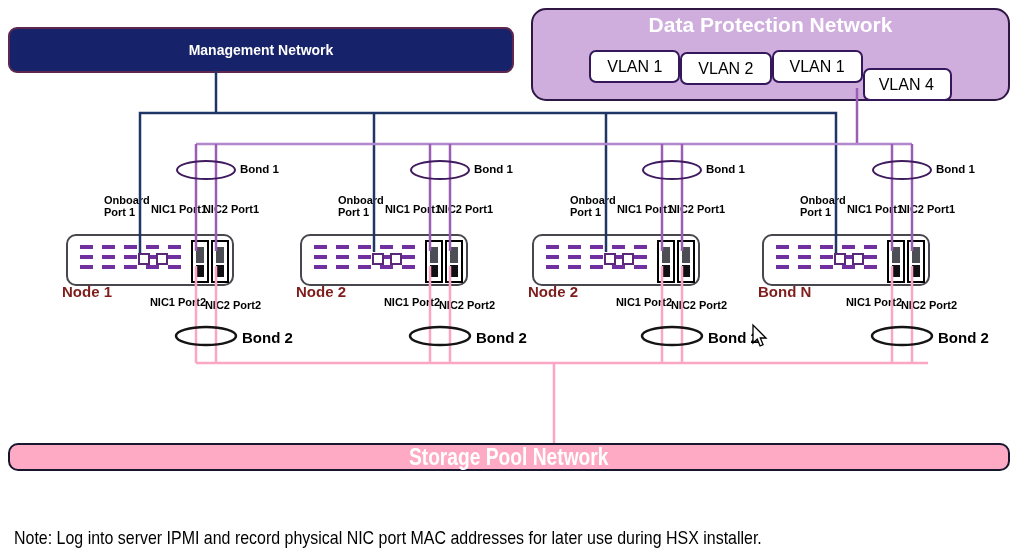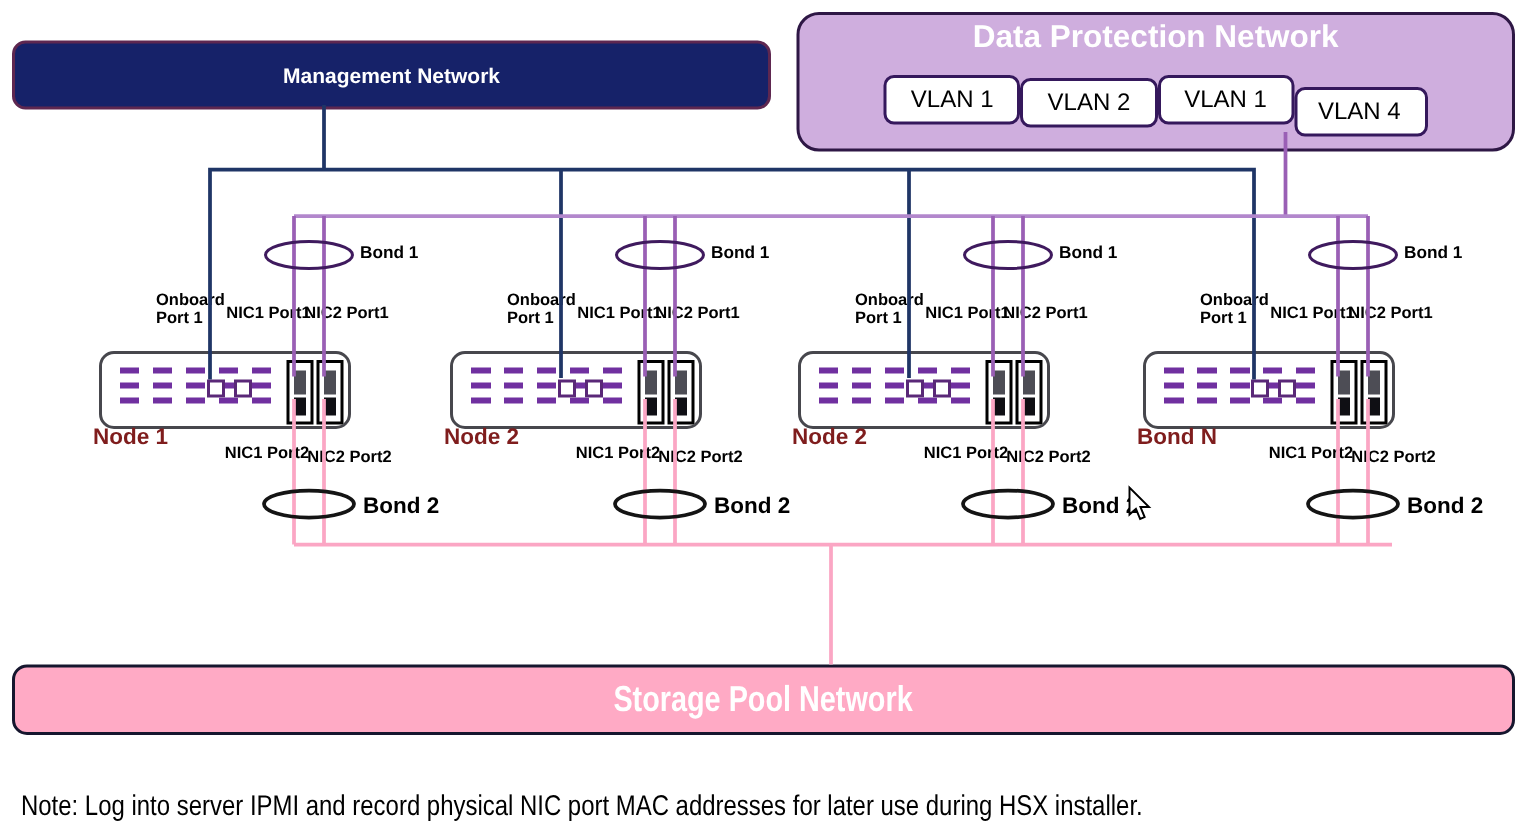--- a/index.html
+++ b/index.html
@@ -12,23 +12,23 @@
     border:2px solid #5e2750;border-radius:9px;display:flex;align-items:center;justify-content:center;}
   .mgmt-banner .title{color:#ffffff;font-weight:bold;font-size:14px;}
 
   .dp-banner{left:531px;top:8px;width:479px;height:93px;background:#cfaede;
     border:2.5px solid #2e1745;border-radius:15px;box-sizing:border-box;}
   .dp-banner .title{display:block;text-align:center;color:#ffffff;font-weight:bold;font-size:21px;margin-top:3px;}
   .vlan-row{position:absolute;left:8px;right:8px;top:40px;display:flex;justify-content:center;}
   .vlan-box{background:#ffffff;border:2px solid #35185c;border-radius:7px;height:29px;line-height:29px;
     padding:0 16px;font-size:16px;color:#000;}
   .vlan-box:nth-child(2){margin-top:2px;}
-  .vlan-box:nth-child(4){margin-top:8px;padding-left:14px;}
-
-  .storage-banner{left:8px;top:443px;width:1002px;height:47px;background:#ffaac5;
+  .vlan-box:nth-child(4){margin-top:18px;padding-left:14px;}
+
+  .storage-banner{left:8px;top:443px;width:1002px;height:28px;background:#ffaac5;
     border:2.5px solid #16162e;border-radius:10px;display:flex;align-items:center;justify-content:center;box-sizing:border-box;}
   .storage-banner .title{color:#ffffff;font-weight:bold;font-size:24px;transform:scaleX(0.8);}
 
   
   .node-group{position:absolute;top:150px;width:250px;height:200px;}
   .node-box{position:absolute;left:6px;top:84px;width:164px;height:48px;background:#ffffff;
     border:2.5px solid #47474d;border-radius:10px;box-sizing:content-box;}
   .dash-row{position:absolute;left:12px;width:104px;height:4px;
     background:repeating-linear-gradient(90deg,#7030a0 0 13px,transparent 13px 22px);}
   .dr1{top:9px;} .dr2{top:19px;} .dr3{top:29px;}

